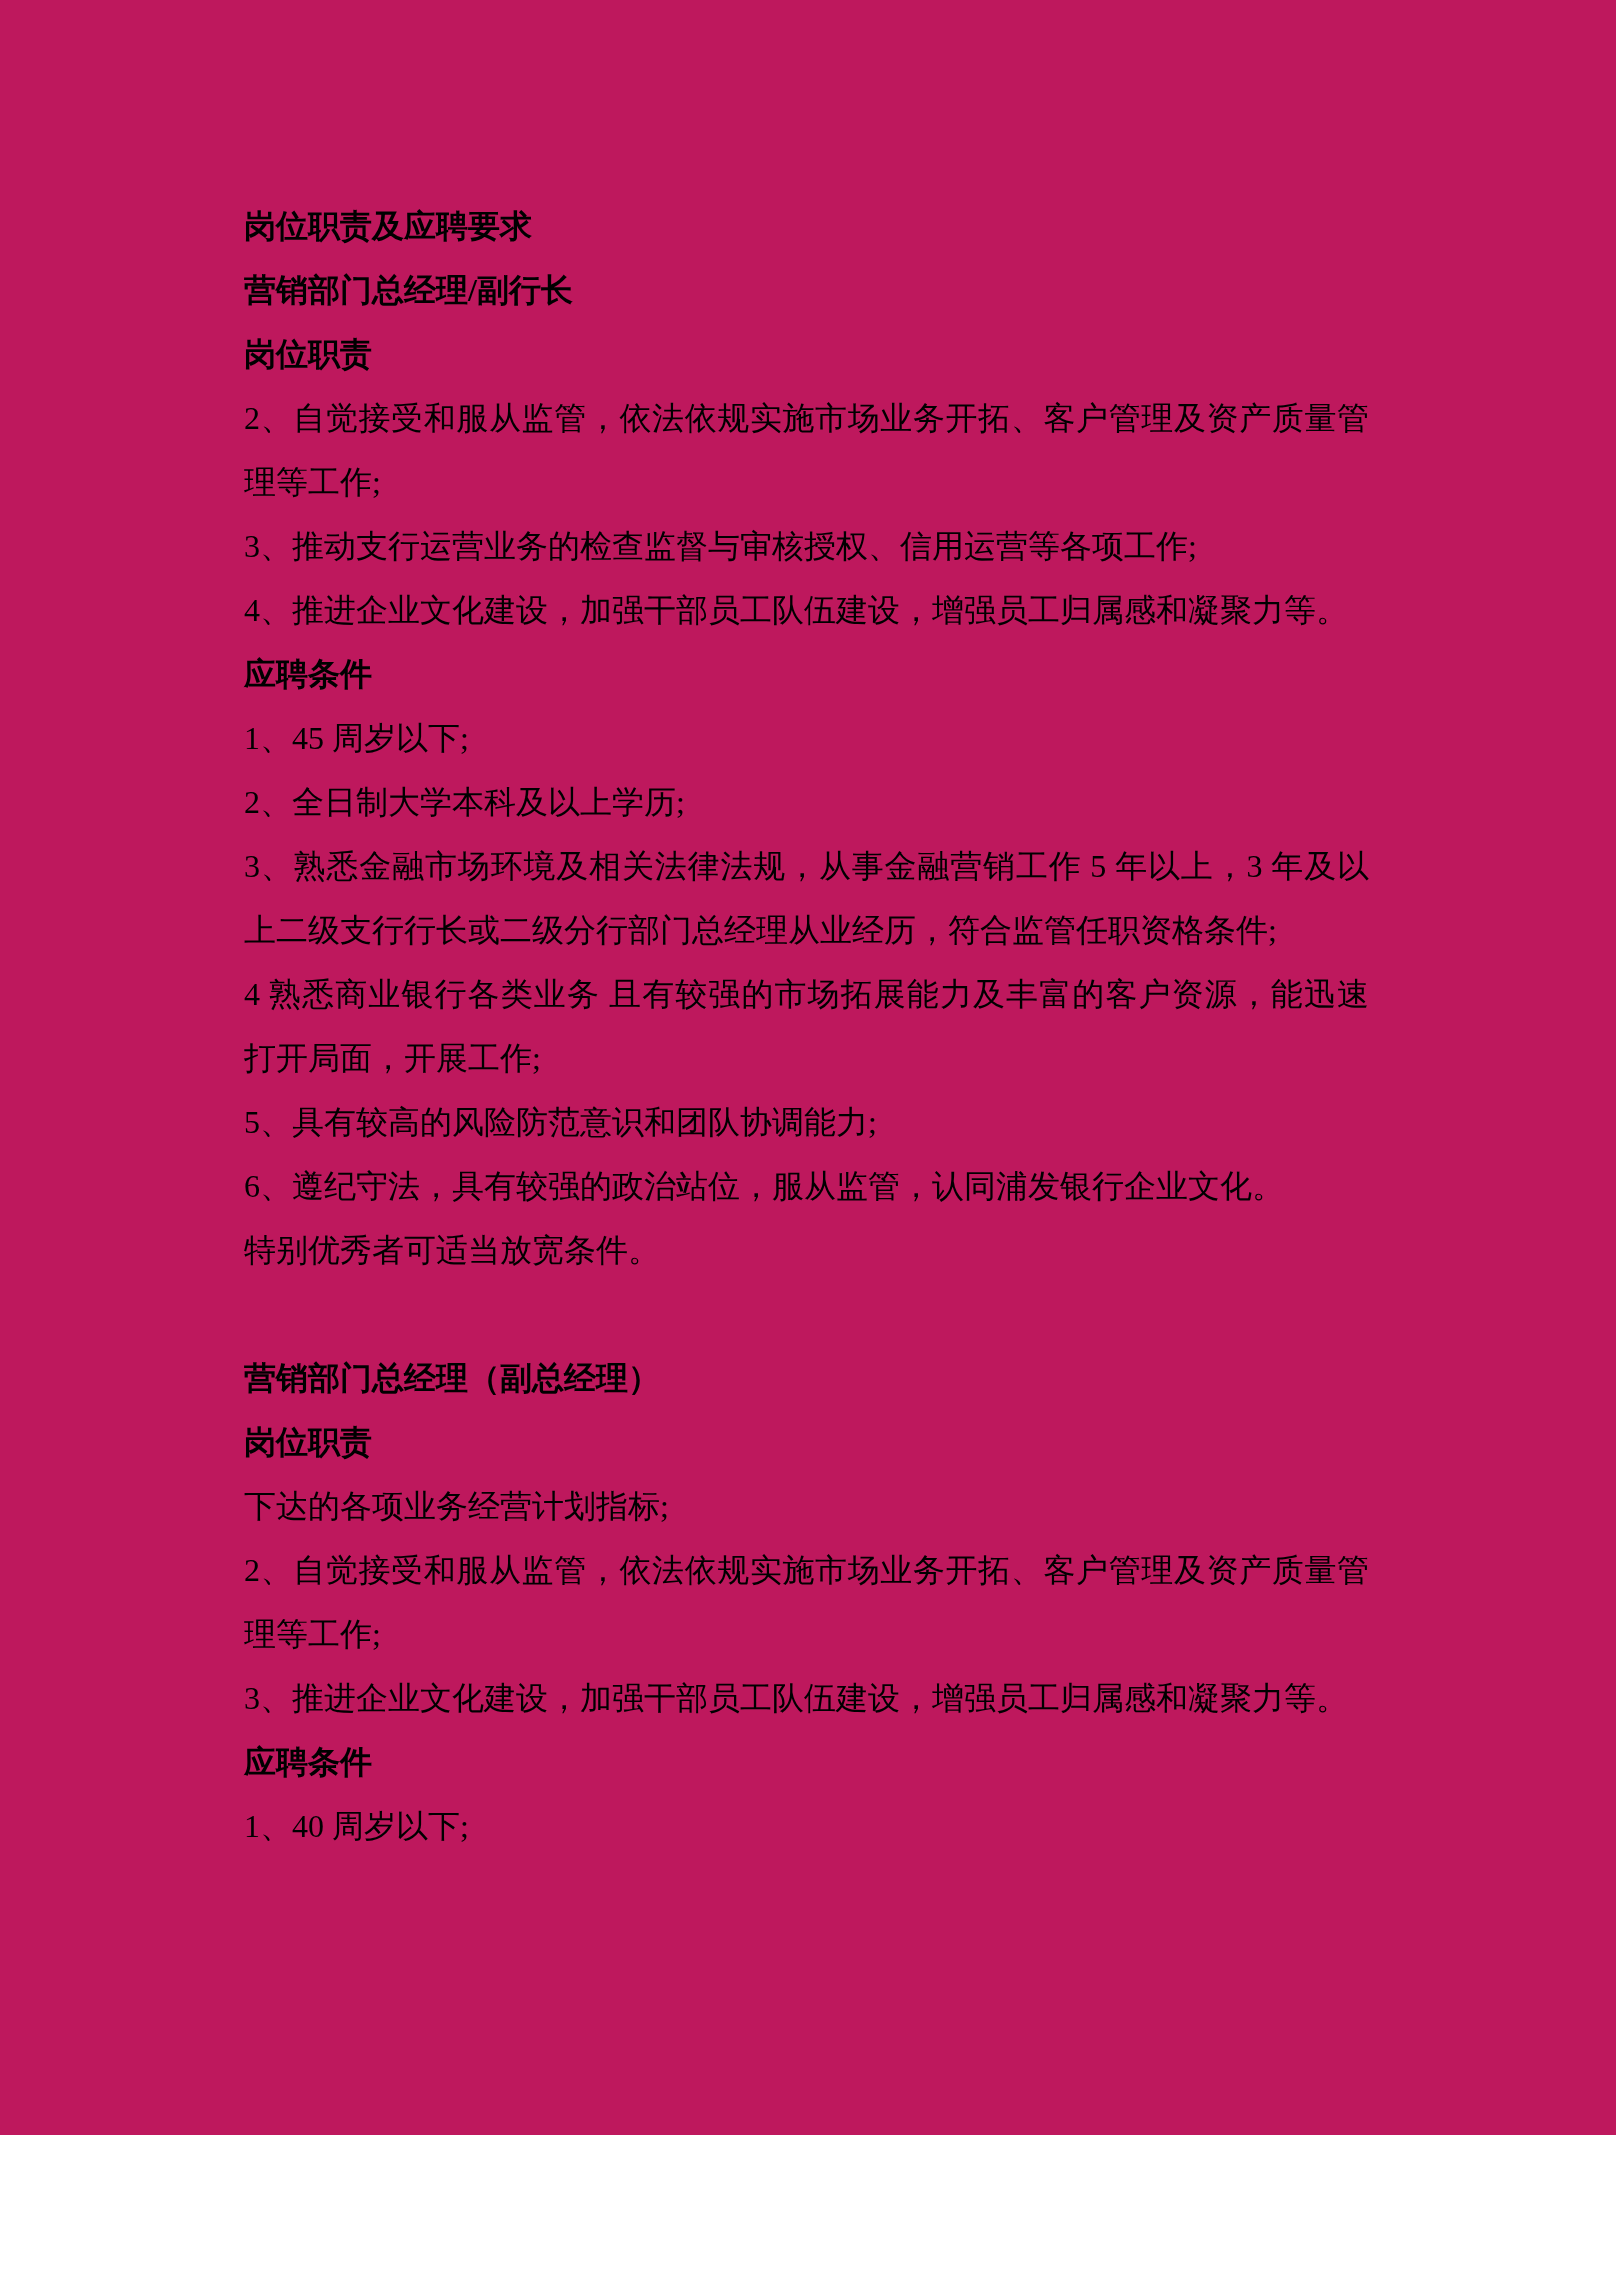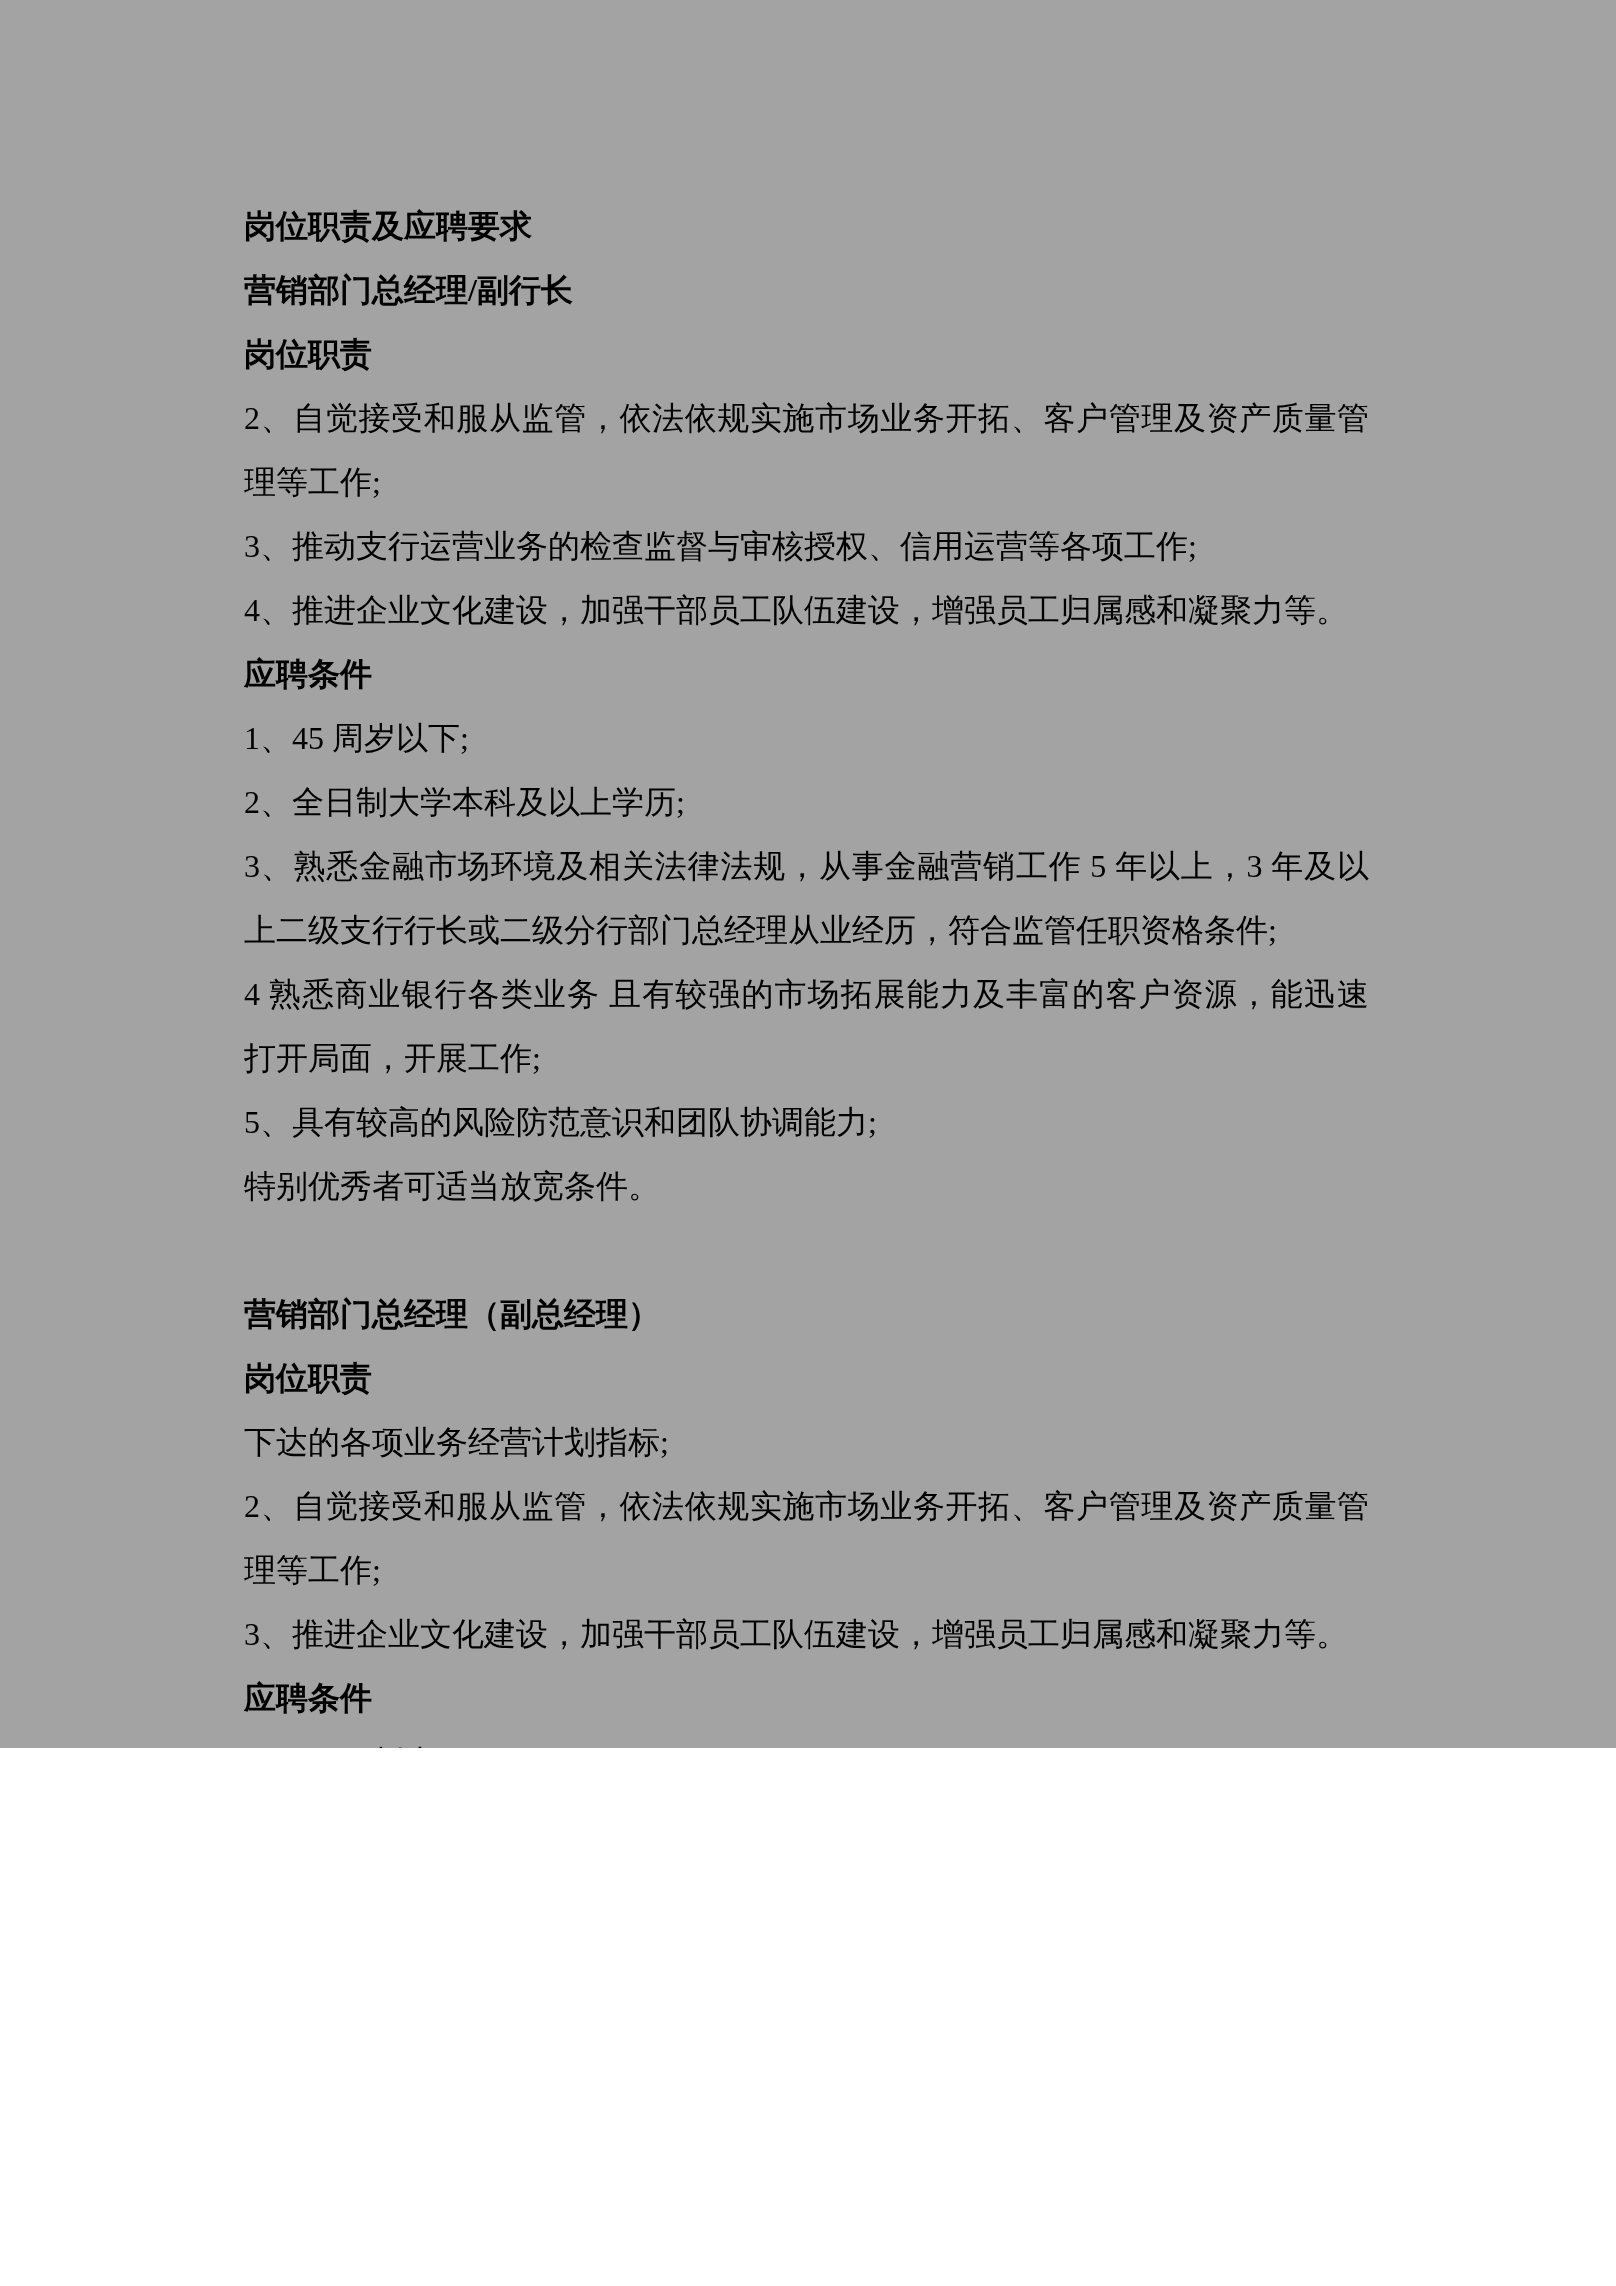--- a/index.html
+++ b/index.html
@@ -3,22 +3,22 @@
 <meta charset="utf-8">
 <style>
   html, body {
     margin: 0;
     padding: 0;
     background: #ffffff;
   }
   .page {
     position: relative;
     width: 1617px;
-    height: 1748px;
-    background: #a3a3a3;
+    height: 2135px;
+    background: #be185d;
     overflow: hidden;
   }
   .doc-content {
     position: absolute;
     left: 244px;
     top: 194px;
     width: 1125px;
   }
   .line {
     font-family: "Liberation Serif", "DejaVu Serif", serif;
@@ -53,20 +53,21 @@
       <div class="line">3、推动支行运营业务的检查监督与审核授权、信用运营等各项工作;</div>
       <div class="line">4、推进企业文化建设，加强干部员工队伍建设，增强员工归属感和凝聚力等。</div>
       <div class="line bold">应聘条件</div>
       <div class="line">1、45 周岁以下;</div>
       <div class="line">2、全日制大学本科及以上学历;</div>
       <div class="line fill">3、熟悉金融市场环境及相关法律法规，从事金融营销工作 5 年以上，3 年及以</div>
       <div class="line">上二级支行行长或二级分行部门总经理从业经历，符合监管任职资格条件;</div>
       <div class="line fill">4 熟悉商业银行各类业务 且有较强的市场拓展能力及丰富的客户资源，能迅速</div>
       <div class="line">打开局面，开展工作;</div>
       <div class="line">5、具有较高的风险防范意识和团队协调能力;</div>
+      <div class="line">6、遵纪守法，具有较强的政治站位，服从监管，认同浦发银行企业文化。</div>
       <div class="line">特别优秀者可适当放宽条件。</div>
       <div class="line blank"></div>
       <div class="line bold">营销部门总经理（副总经理）</div>
       <div class="line bold">岗位职责</div>
       <div class="line">下达的各项业务经营计划指标;</div>
       <div class="line fill">2、自觉接受和服从监管，依法依规实施市场业务开拓、客户管理及资产质量管</div>
       <div class="line">理等工作;</div>
       <div class="line">3、推进企业文化建设，加强干部员工队伍建设，增强员工归属感和凝聚力等。</div>
       <div class="line bold">应聘条件</div>
       <div class="line">1、40 周岁以下;</div>

